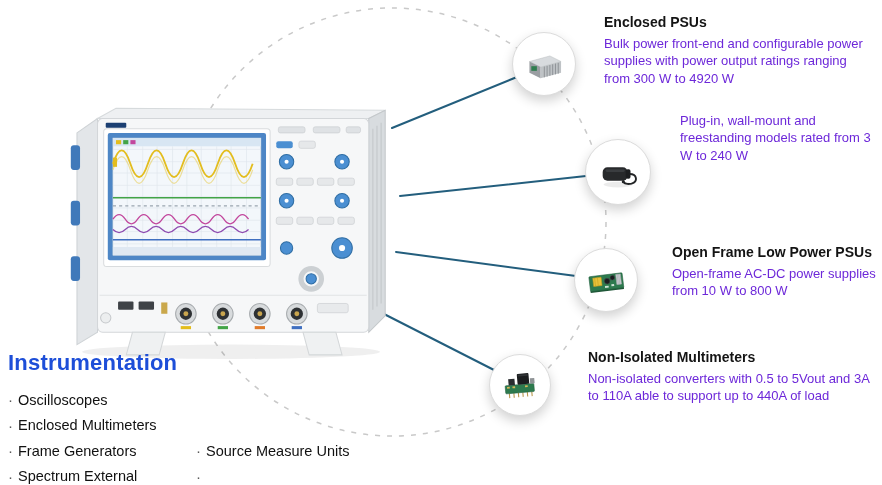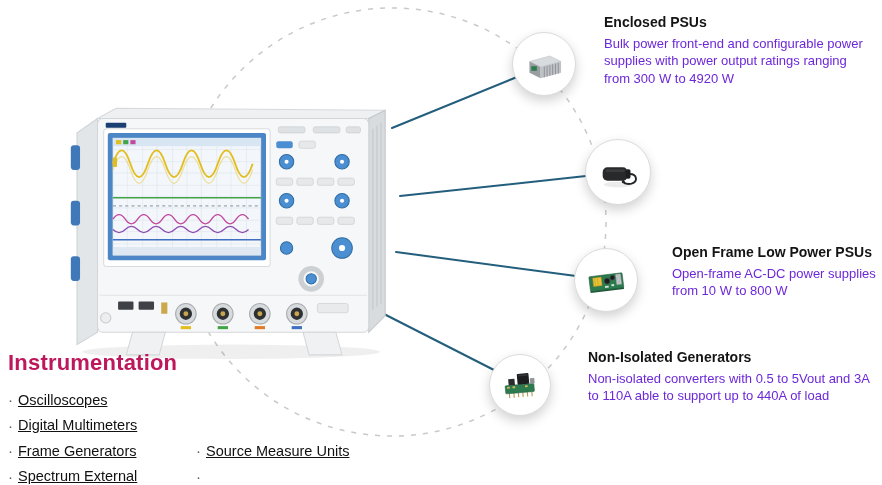--- a/index.html
+++ b/index.html
@@ -35,28 +35,28 @@
   .text-1 { left:604px; top:14px;  width:272px; }
   .text-2 { left:680px; top:112px; width:202px; }
   .text-3 { left:672px; top:244px; width:214px; }
   .text-4 { left:588px; top:349px; width:294px; }
   .callout-title { font-size:14px; font-weight:bold; color:#141414; margin-bottom:5px; }
   .callout-desc  { font-size:13px; color:#6d28d9; line-height:1.33; }
 
   
   .instr-heading {
     position:absolute; left:8px; top:350px; z-index:3;
-    font-size:22px; font-weight:bold; color:#be185d; letter-spacing:0.2px;
+    font-size:22px; font-weight:bold; color:#1d4ed8; letter-spacing:0.2px;
   }
   .list-col { position:absolute; z-index:3; }
   .col-1 { left:8px;   top:387px; }
   .col-2 { left:196px; top:438px; }
   .list-item { height:25.5px; display:flex; align-items:center; }
   .bullet { color:#5a5a5a; font-size:15px; width:10px; }
-  .item-label { font-size:14.5px; color:#111111;text-decoration:underline; }
+  .item-label { font-size:14.5px; color:#111111; }
 </style>
 </head>
 <body>
 
 <div class="canvas">
 
   <svg class="underlay" width="882" height="485" viewBox="0 0 882 485">
     <circle cx="392" cy="222" r="214" fill="none" stroke="#c9c9c9" stroke-width="1.5" stroke-dasharray="5 7"></circle>
     <g stroke="#235e7d" stroke-width="2" stroke-linecap="round">
       <line x1="392" y1="128" x2="517" y2="77"></line>
@@ -223,20 +223,21 @@
       <ellipse cx="24" cy="37" rx="15" ry="3" fill="#000000" opacity="0.08"></ellipse>
       <rect x="8" y="19" width="26" height="14" rx="5" fill="#27292b"></rect>
       <rect x="11" y="21" width="20" height="3" rx="1.5" fill="#3a3d40"></rect>
       <rect x="32" y="21" width="5" height="10" rx="2" fill="#1c1e20"></rect>
       <path d="M36,26 C44,26 45,34 38,36 C34,37 30,36 30,34" stroke="#222426" stroke-width="2" fill="none"></path>
       <circle cx="29.5" cy="34" r="1.6" fill="#222426"></circle>
     </svg>
   </div>
 
   <div class="callout-text text-2">
+    <div class="callout-desc">Plug-in, wall-mount and freestanding models rated from 3 W to 240 W</div>
   </div>
 
   <div class="photo photo-3">
     <svg viewBox="0 0 48 48">
       <g transform="rotate(-7 24 26)">
         <rect x="6" y="33" width="36" height="2.5" fill="#1f5637"></rect>
         <rect x="6" y="18" width="36" height="16" rx="1" fill="#2d7a4e" stroke="#22603d" stroke-width="0.6"></rect>
         <rect x="10" y="20" width="9" height="9" fill="#e8c23a" stroke="#c49f1f" stroke-width="0.6"></rect>
         <line x1="12" y1="20" x2="12" y2="29" stroke="#c49f1f" stroke-width="0.6"></line>
         <line x1="15" y1="20" x2="15" y2="29" stroke="#c49f1f" stroke-width="0.6"></line>
@@ -273,34 +274,34 @@
         <rect x="12" y="17" width="7" height="7" fill="#2a2d30"></rect>
         <rect x="36" y="18" width="5" height="6" fill="#8f9396"></rect>
         <rect x="10" y="25.5" width="3" height="2" fill="#d9b75a"></rect>
         <rect x="16" y="25.5" width="3" height="2" fill="#d9b75a"></rect>
         <rect x="30" y="25.5" width="3" height="2" fill="#d9b75a"></rect>
       </g>
     </svg>
   </div>
 
   <div class="callout-text text-4">
-    <div class="callout-title">Non-Isolated Generators</div>
+    <div class="callout-title">Non-Isolated Multimeters</div>
     <div class="callout-desc">Non-isolated converters with 0.5 to 5Vout and 3A to 110A able to support up to 440A of load</div>
   </div>
 
   <div class="instr-heading">Instrumentation</div>
 
   <div class="list-col col-1">
     <div class="list-item">
       <span class="bullet">·</span>
       <span class="item-label">Oscilloscopes</span>
     </div>
     <div class="list-item">
       <span class="bullet">·</span>
-      <span class="item-label">Digital Multimeters</span>
+      <span class="item-label">Enclosed Multimeters</span>
     </div>
     <div class="list-item">
       <span class="bullet">·</span>
       <span class="item-label">Frame Generators</span>
     </div>
     <div class="list-item">
       <span class="bullet">·</span>
       <span class="item-label">Spectrum External</span>
     </div>
   </div>

